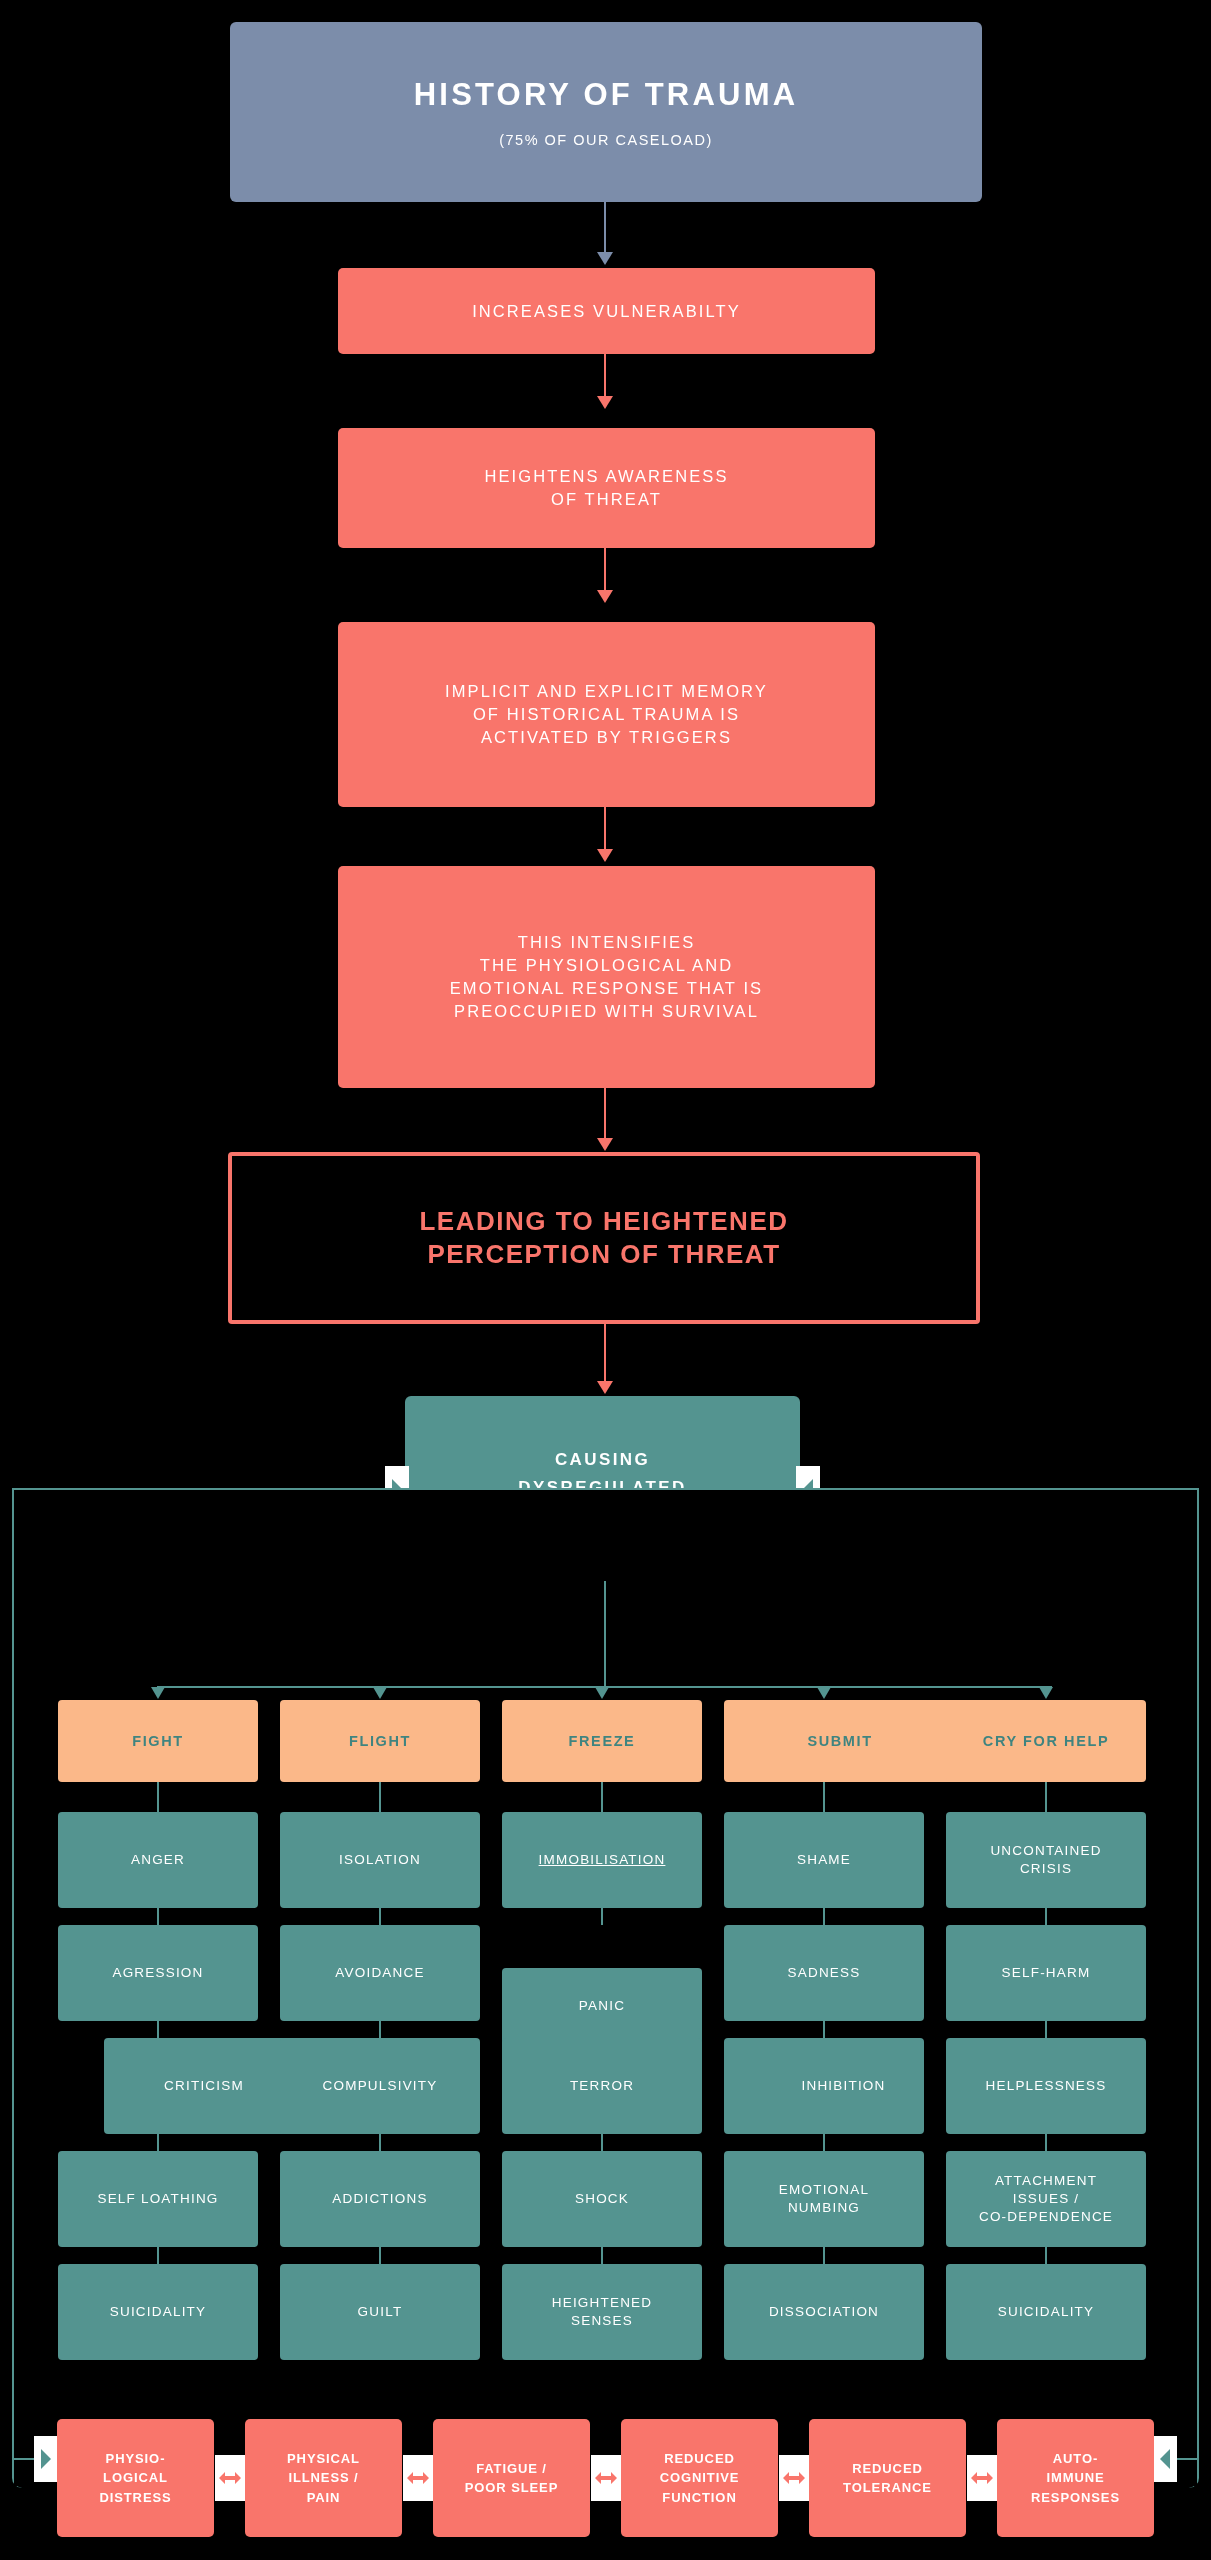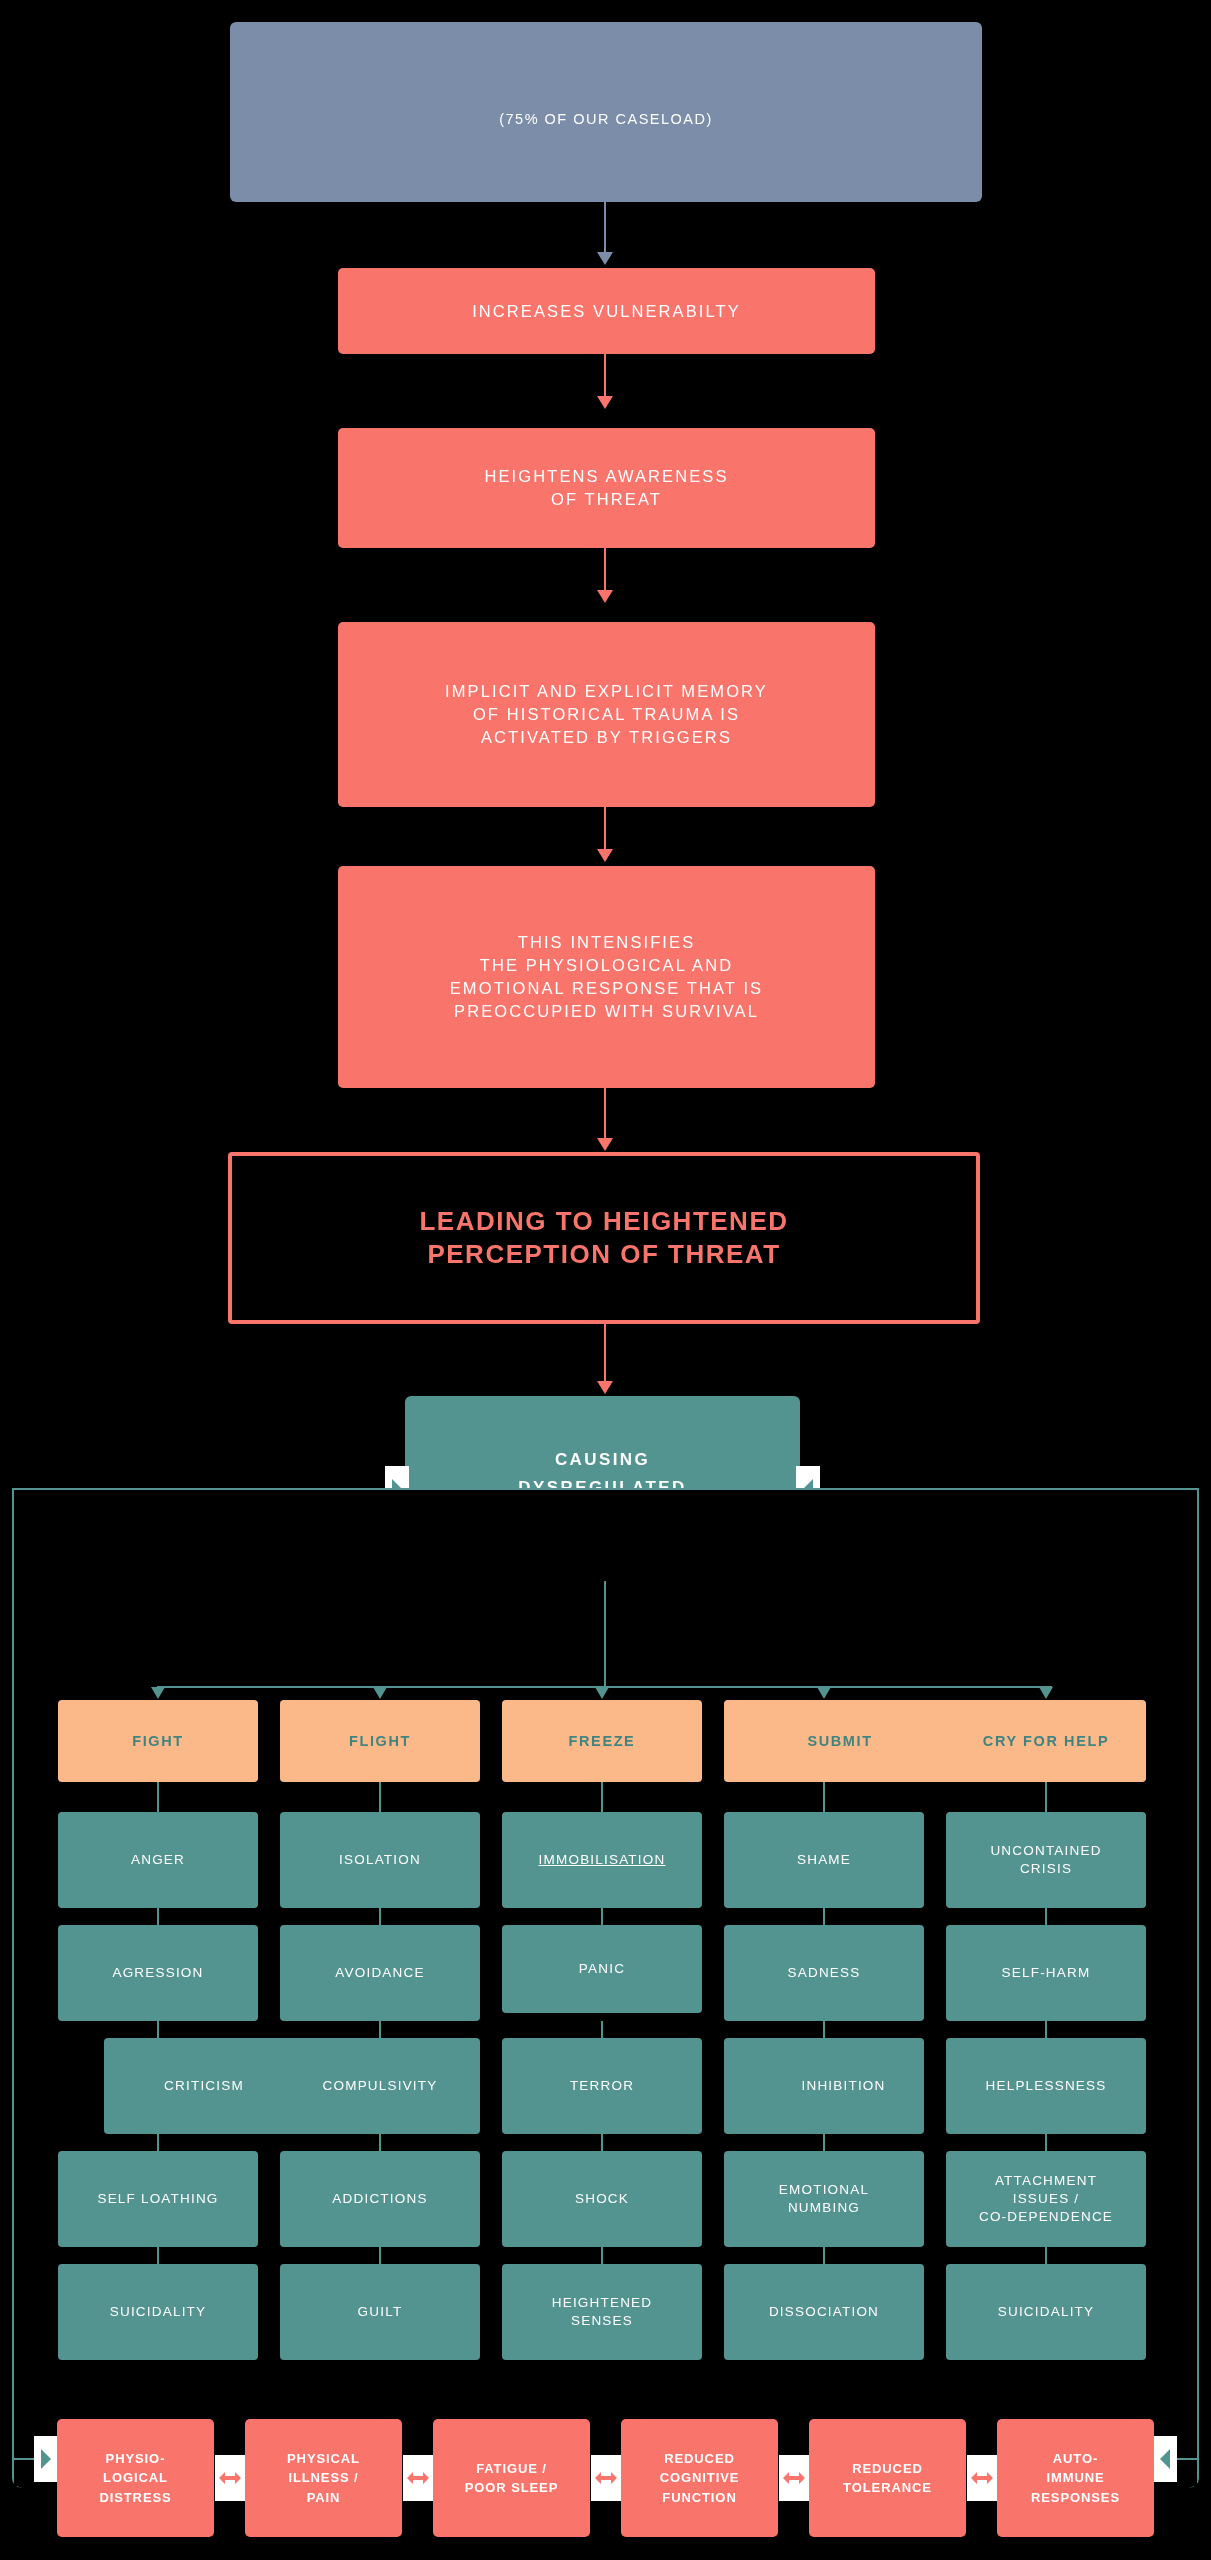--- a/index.html
+++ b/index.html
@@ -142,20 +142,21 @@
     align-items: center;
     justify-content: center;
   }
 </style>
 </head>
 <body>
 
 <div id="stage">
 
   <div class="box hdr" style="left:230px; top:22px; width:752px; height:180px;">
+    <div class="hdr-title">HISTORY OF TRAUMA</div>
     <div class="hdr-sub">(75% OF OUR CASELOAD)</div>
   </div>
 
   <div class="vline blue" style="left:604px; top:202px; height:54px;"></div>
   <div class="arrow blue" style="left:597px; top:252px;"></div>
 
   <div class="box salmon" style="left:338px; top:268px; width:537px; height:86px;">
     <span>INCREASES VULNERABILTY</span>
   </div>
   <div class="vline" style="left:604px; top:354px; height:47px;"></div>
@@ -261,21 +262,21 @@
       <div class="vline teal" style="left: 379px; top: 2021px; height: 17px;"></div>
       <div class="box cell" style="left: 280px; top: 2038px; width: 200px; height: 96px;">COMPULSIVITY</div>
       <div class="vline teal" style="left: 379px; top: 2134px; height: 17px;"></div>
       <div class="box cell" style="left: 280px; top: 2151px; width: 200px; height: 96px;">ADDICTIONS</div>
       <div class="vline teal" style="left: 379px; top: 2247px; height: 17px;"></div>
       <div class="box cell" style="left: 280px; top: 2264px; width: 200px; height: 96px;">GUILT</div>
       <div class="box colhdr" style="left: 502px; top: 1700px; width: 200px; height: 82px;">FREEZE</div>
       <div class="vline teal" style="left: 601px; top: 1782px; height: 30px;"></div>
       <div class="box cell" style="left: 502px; top: 1812px; width: 200px; height: 96px; text-decoration: underline;">IMMOBILISATION</div>
       <div class="vline teal" style="left: 601px; top: 1908px; height: 17px;"></div>
-      <div class="box cell" style="left: 502px; top: 1925px; width: 200px; height: 88px;">PANIC</div>
+      <div class="box cell" style="left: 502px; top: 1968px; width: 200px; height: 76px;">PANIC</div>
       <div class="vline teal" style="left: 601px; top: 2021px; height: 17px;"></div>
       <div class="box cell" style="left: 502px; top: 2038px; width: 200px; height: 96px;">TERROR</div>
       <div class="vline teal" style="left: 601px; top: 2134px; height: 17px;"></div>
       <div class="box cell" style="left: 502px; top: 2151px; width: 200px; height: 96px;">SHOCK</div>
       <div class="vline teal" style="left: 601px; top: 2247px; height: 17px;"></div>
       <div class="box cell" style="left: 502px; top: 2264px; width: 200px; height: 96px;">HEIGHTENED<br>SENSES</div>
       <div class="box colhdr" style="left: 724px; top: 1700px; width: 232px; height: 82px;">SUBMIT</div>
       <div class="vline teal" style="left: 823px; top: 1782px; height: 30px;"></div>
       <div class="box cell" style="left: 724px; top: 1812px; width: 200px; height: 96px;">SHAME</div>
       <div class="vline teal" style="left: 823px; top: 1908px; height: 17px;"></div>

